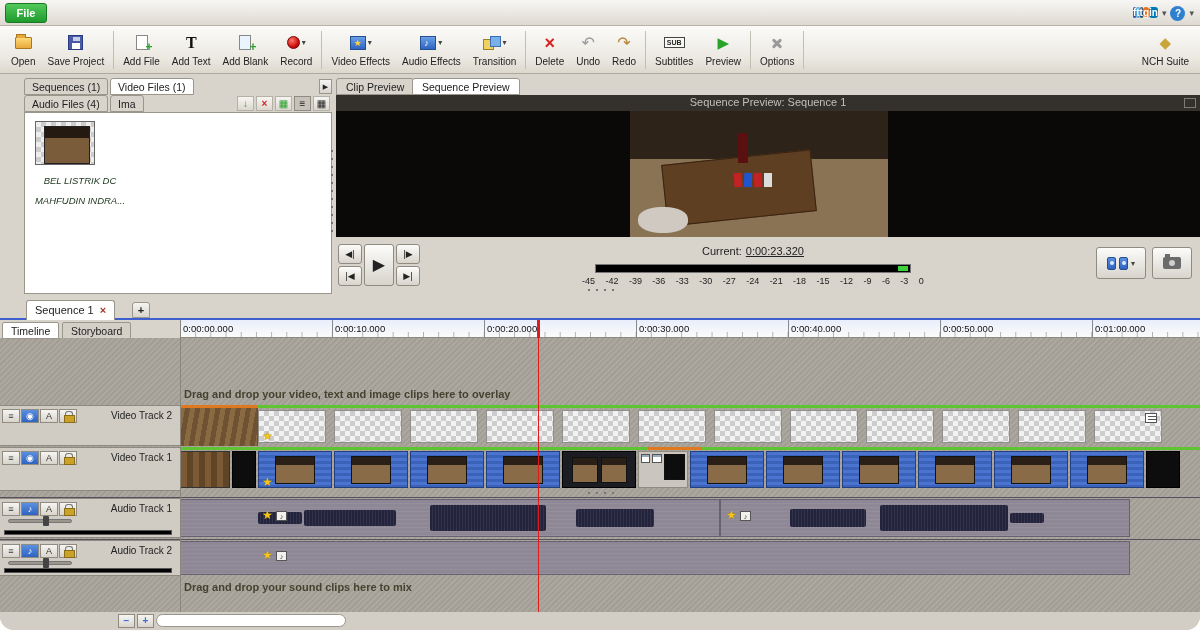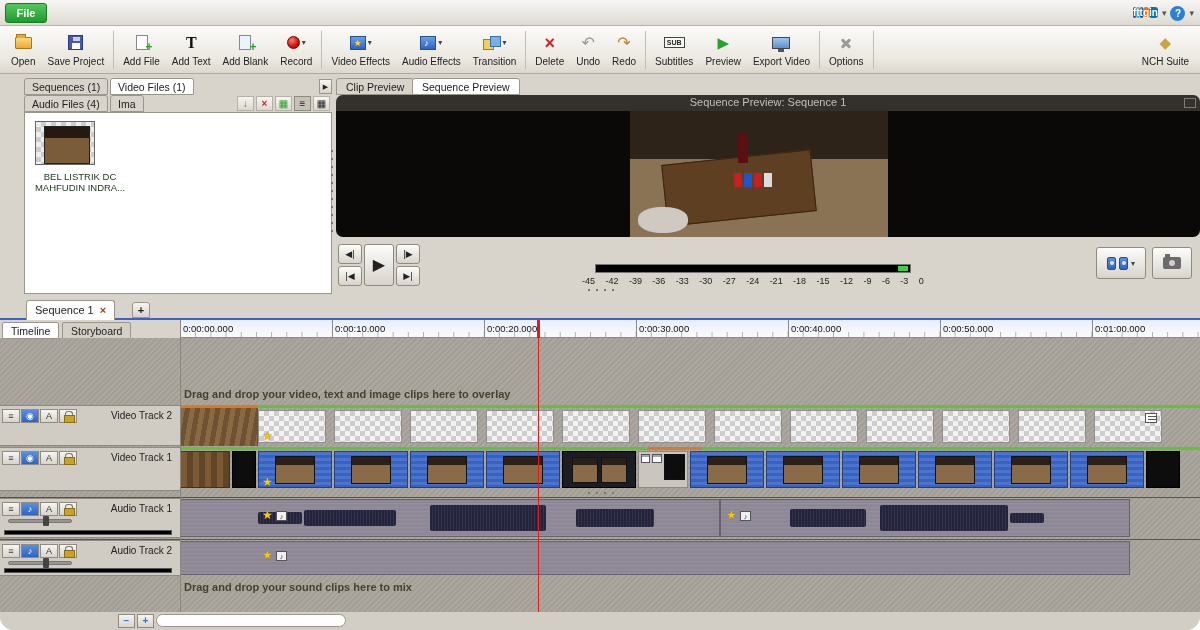--- a/index.html
+++ b/index.html
@@ -87,28 +87,28 @@
   .media-body { position:absolute; left:0; top:34px; width:308px; height:182px;
     background:#fff; border:1px solid #9a968c; }
   .mthumb { position:absolute; left:10px; top:8px; width:60px; height:44px; border:1px solid #666;
     background-color:#eee;
     background-image:linear-gradient(45deg,#ccc 25%,transparent 25%,transparent 75%,#ccc 75%),
       linear-gradient(45deg,#ccc 25%,transparent 25%,transparent 75%,#ccc 75%);
     background-size:10px 10px; background-position:0 0,5px 5px; }
   .mthumb::after { content:""; position:absolute; left:8px; top:4px; width:44px; height:36px;
     background:linear-gradient(#241a12 30%, #7a5c3a 30%); border:1px solid #222; }
   .mcap { position:absolute; left:0px; top:58px; width:110px; text-align:center;
-    font-size:9.5px; color:#223a22; line-height:11px; }
+    font-size:9.5px; color:#223a22; line-height:20px;font-style:italic; }
 
   
   #preview { position:absolute; left:336px; top:78px; width:900px; height:216px; }
   .ptab { position:absolute; top:0; height:17px; line-height:16px; padding:0 9px;
     border:1px solid #9a968c; background:#d8d4cc; border-radius:3px 3px 0 0; font-size:10.5px; }
   .ptab.active { background:#ffffff; }
-  .pview { position:absolute; left:0; top:17px; width:864px; height:142px; background:#0b0908; overflow:hidden;border-radius:7px; }
+  .pview { position:absolute; left:0; top:17px; width:864px; height:142px; background:#0b0908; overflow:hidden; }
   .ptitle { position:absolute; left:0; top:0; width:100%; height:16px;
     background:rgba(160,152,140,0.28); color:#c3bfb9; text-align:center; line-height:15px; font-size:11px; }
   .expand { position:absolute; right:4px; top:3px; width:12px; height:10px; border:1px solid #7a7a7a; }
   .vframe { position:absolute; left:294px; top:16px; width:258px; height:126px;
     background:linear-gradient(#2e2318 38%, #8a7355 38%); overflow:hidden; }
   .board { position:absolute; left:34px; top:46px; width:150px; height:62px;
     background:#5f3f22; border:1px solid #3a2412; transform:rotate(-6deg); }
   .bottle { position:absolute; left:108px; top:22px; width:10px; height:30px; background:#5a1010; }
   .can { position:absolute; width:8px; height:14px; top:62px; }
   .cloth { position:absolute; left:8px; bottom:4px; width:50px; height:26px;
@@ -342,26 +342,20 @@
           <span class="subbox">SUB</span>
         </div>
         <div class="tbl">Subtitles</div>
       </div>
     <div class="tb">
         <div class="irow">
           <span class="playg">▶</span>
         </div>
         <div class="tbl">Preview</div>
       </div>
-    <div class="tb">
-        <div class="irow">
-          <span class="mon"></span>
-        </div>
-        <div class="tbl">Export Video</div>
-      </div>
     <div class="tbsep"></div>
     <div class="tb">
         <div class="irow">
           <span class="opt"></span>
         </div>
         <div class="tbl">Options</div>
       </div>
     <div class="tbsep"></div>
     <div class="spacer"></div>
     <div class="tb">
@@ -409,20 +403,23 @@
       <div class="ptitle">Sequence Preview: Sequence 1</div>
       <div class="expand"></div>
     </div>
     <div class="transport">
       <div class="tpg">
         <div class="tpb">◀|</div>
         <div class="tpb play">▶</div>
         <div class="tpb">|▶</div>
         <div class="tpb" style="grid-column:1; grid-row:2;">|◀</div>
         <div class="tpb" style="grid-column:3; grid-row:2;">▶|</div>
+      </div>
+      <div class="curline">
+        <span>Current:</span><span class="curtime">0:00:23.320</span>
       </div>
       <div class="meter">
           <div class="seg"></div>
         </div>
       <div class="mscale">
           <span>-45</span>
           <span>-42</span>
           <span>-39</span>
           <span>-36</span>
           <span>-33</span>

